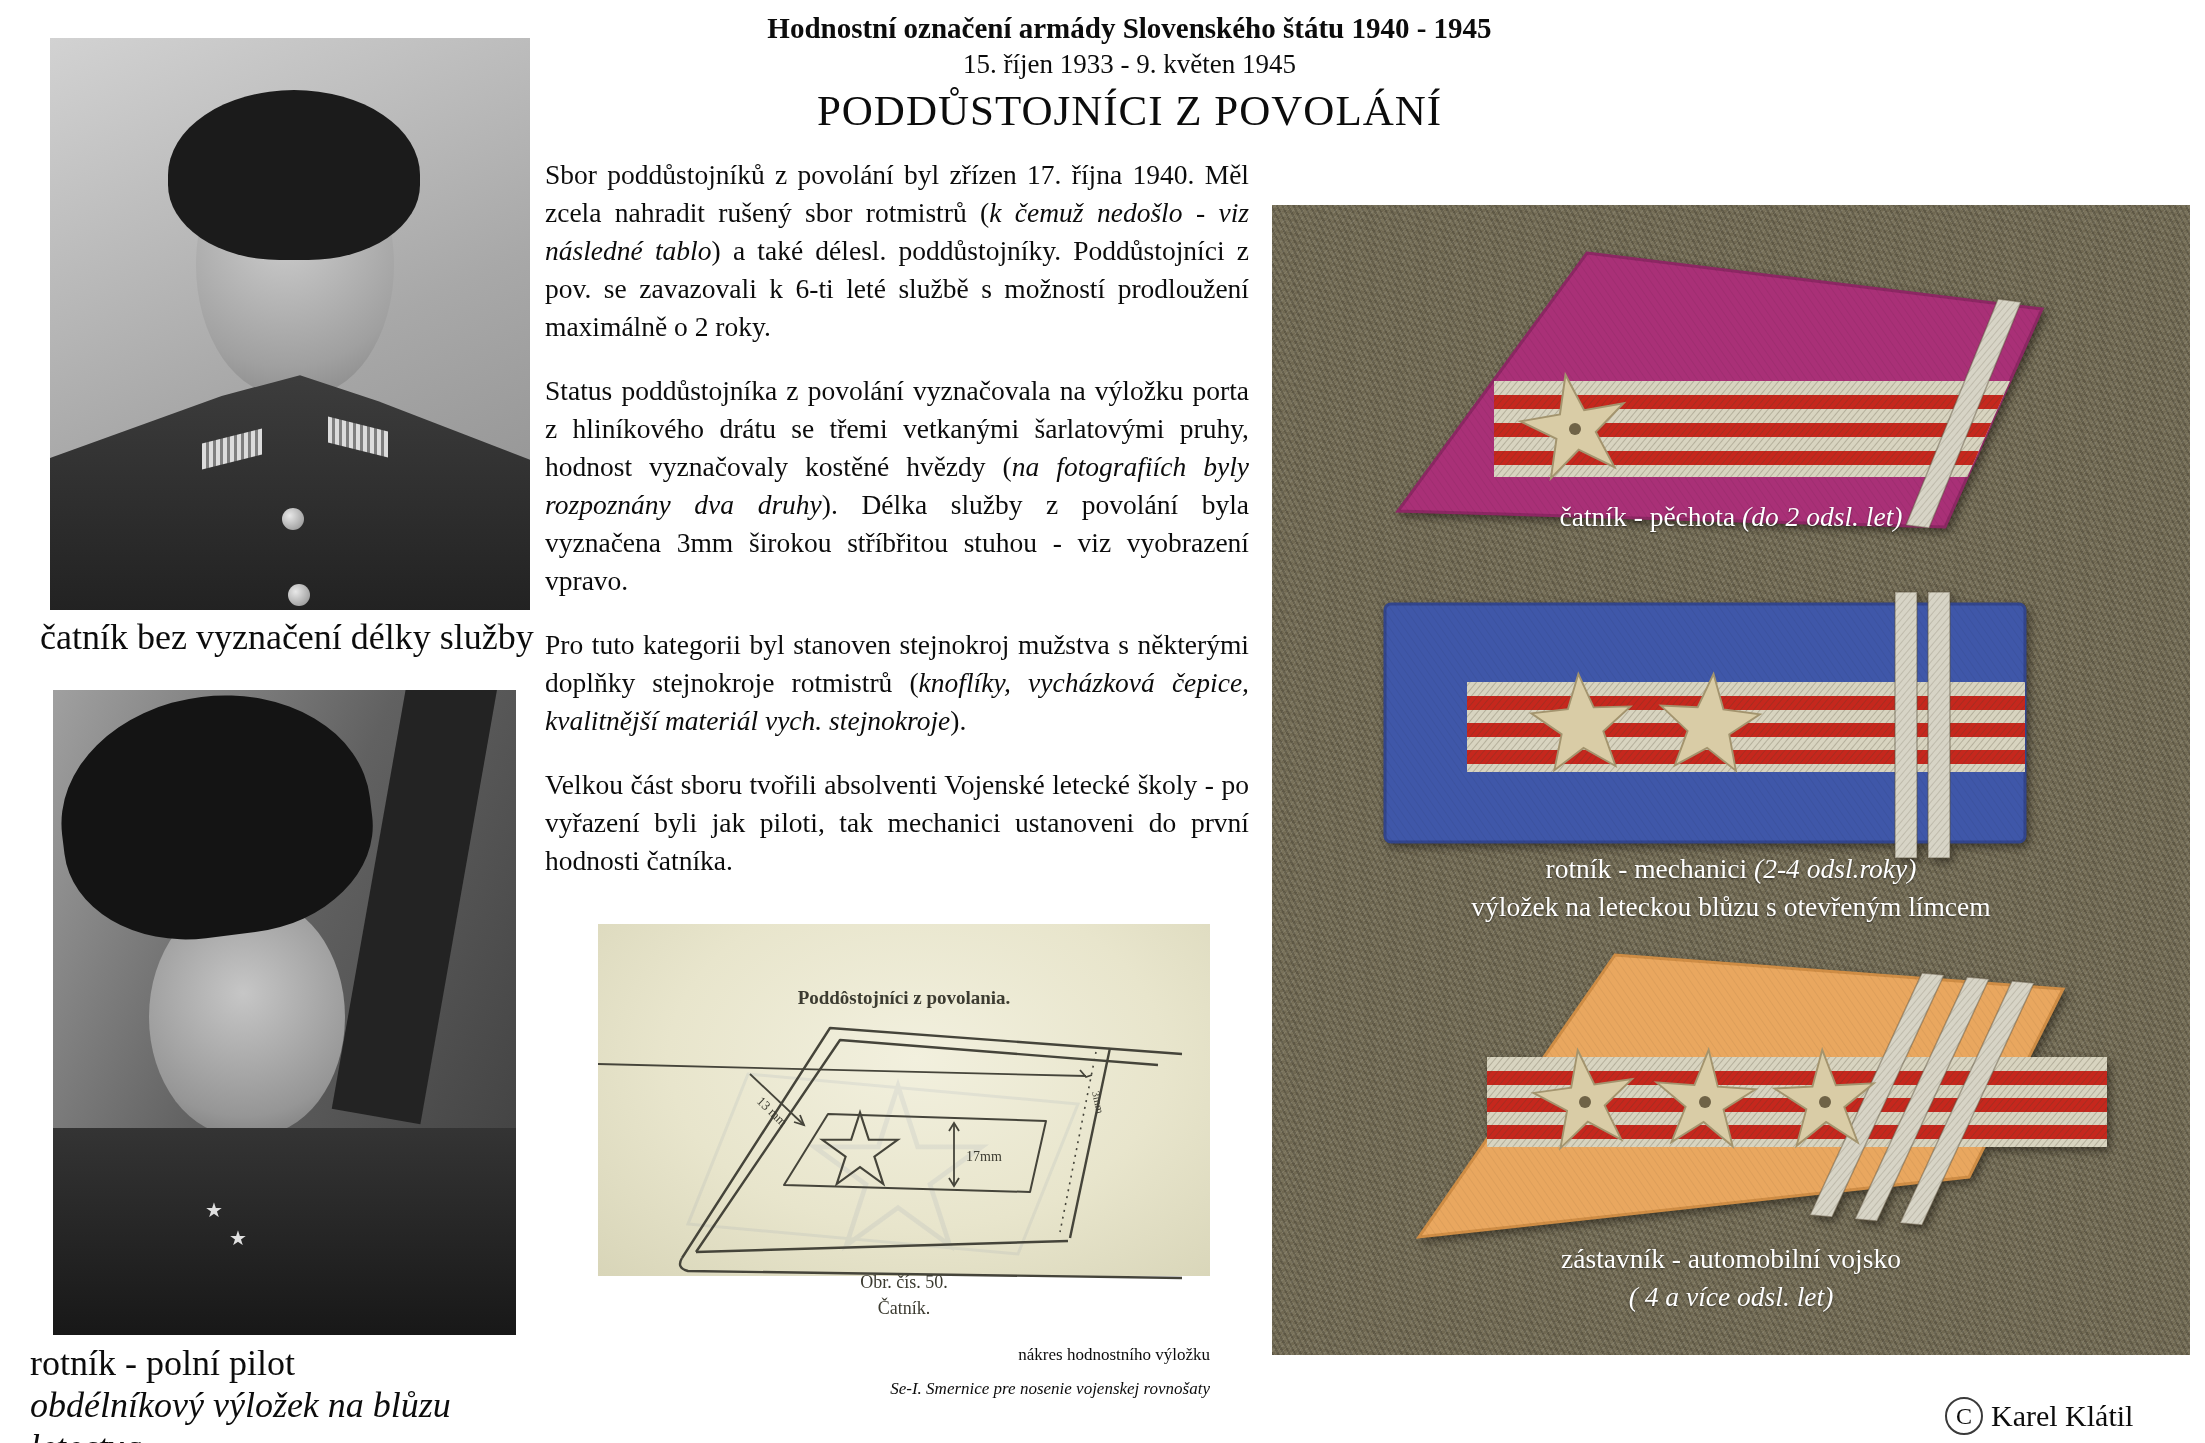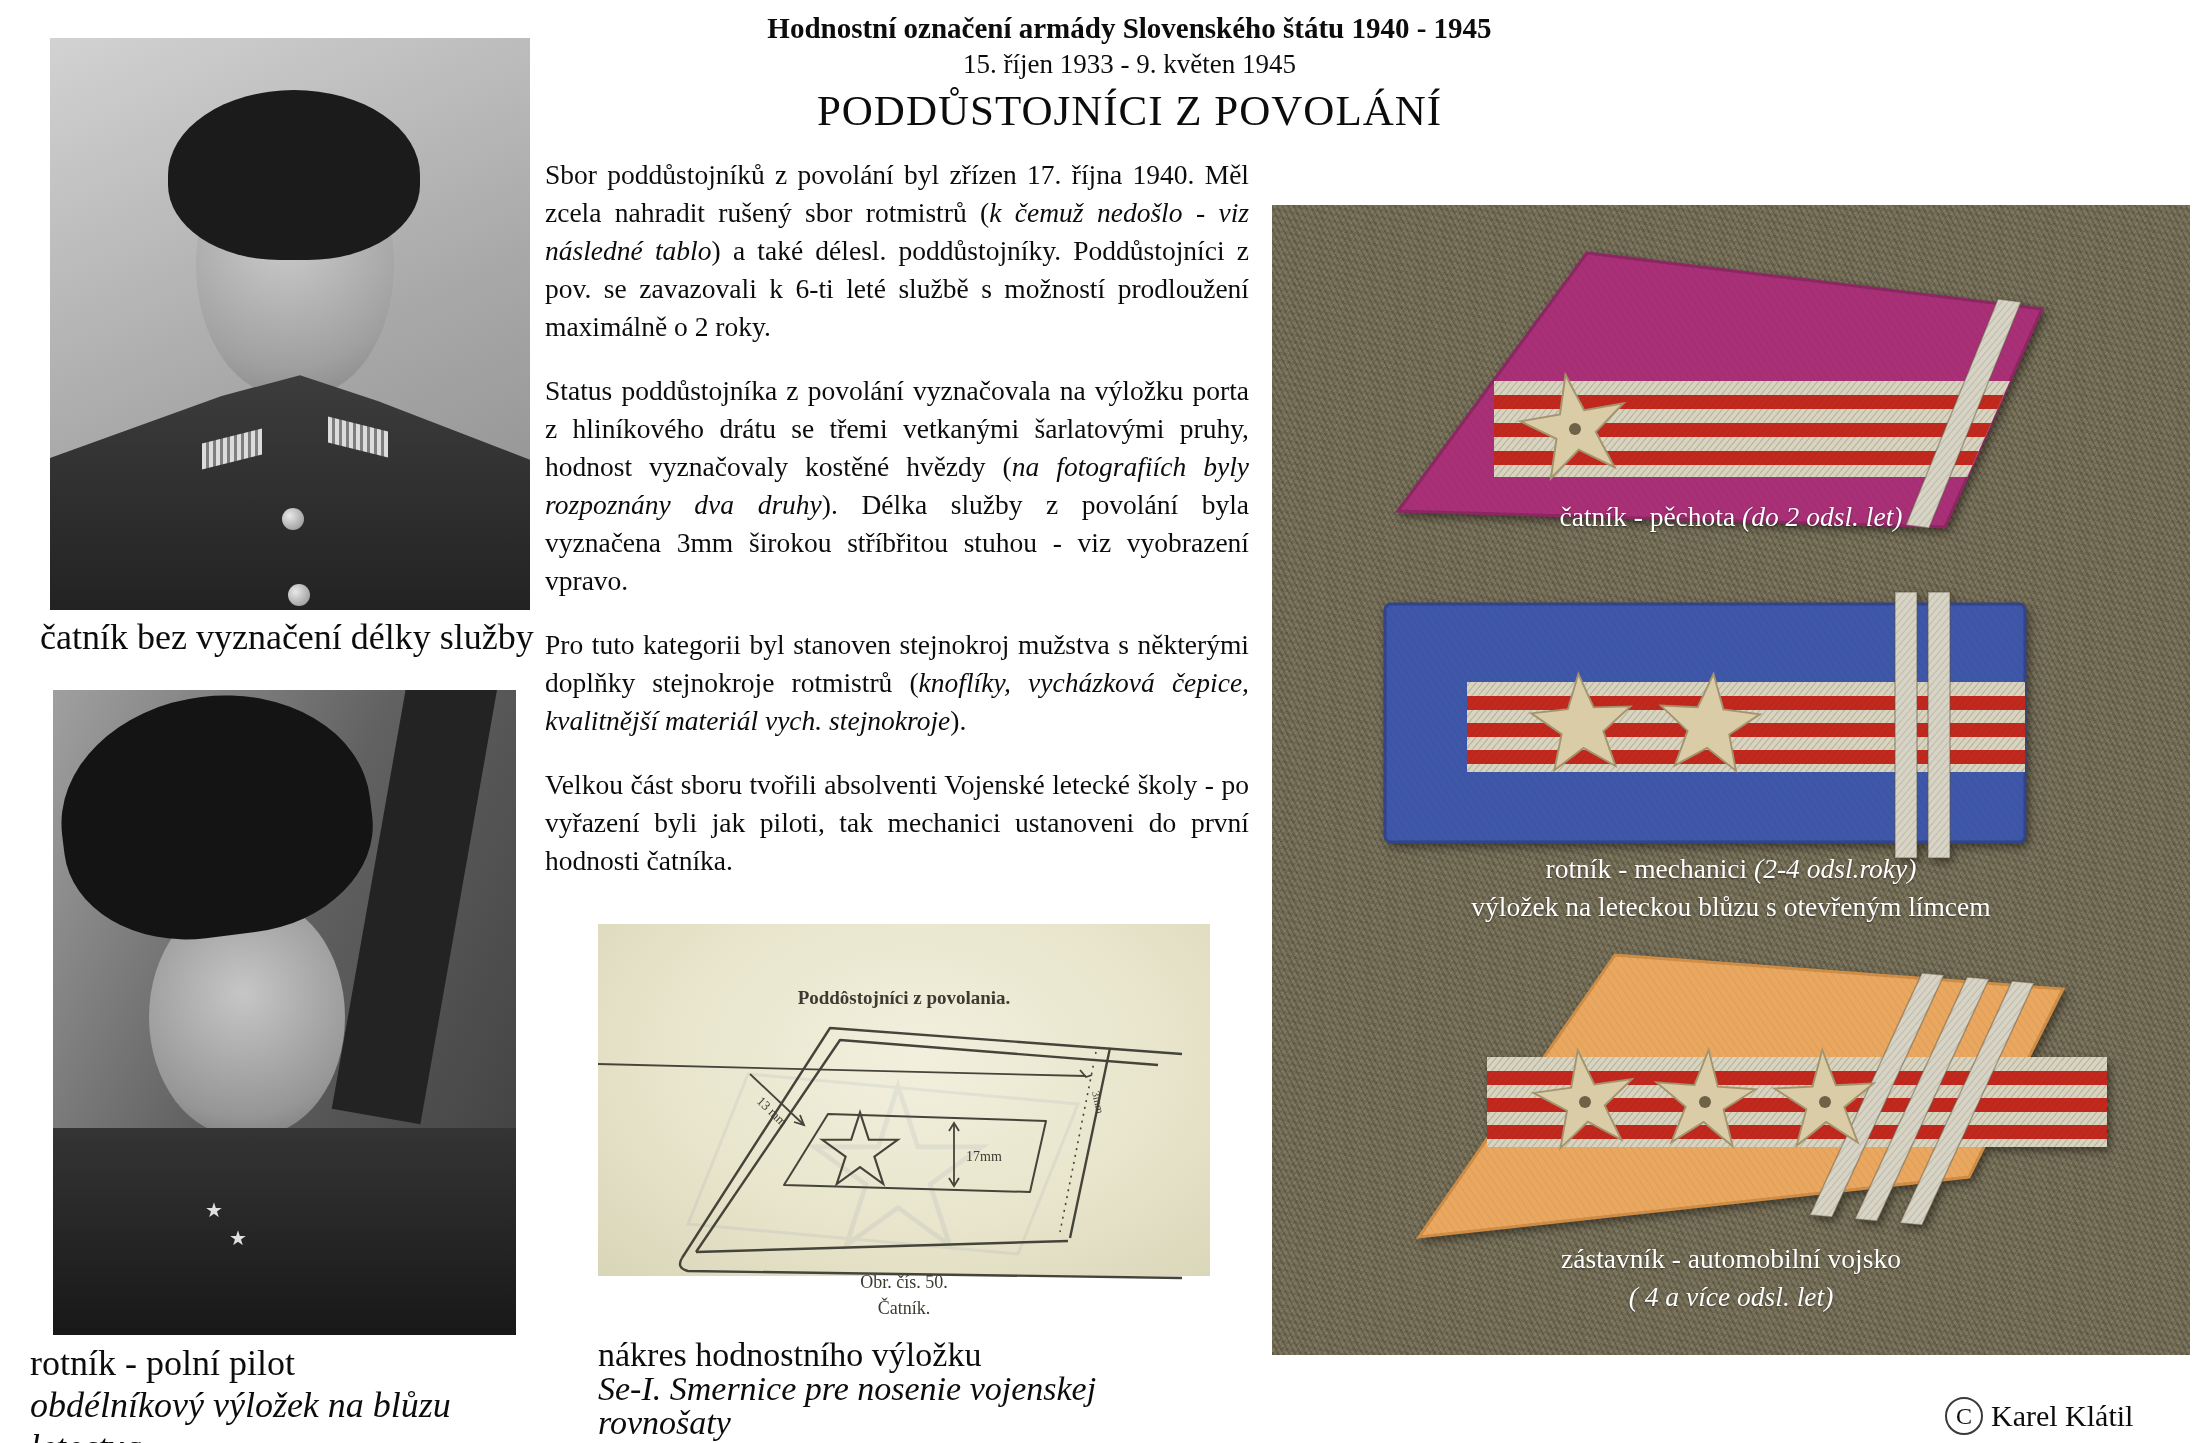--- a/index.html
+++ b/index.html
@@ -30,21 +30,21 @@
   .ph2-frame{left:318px;top:-30px;width:90px;height:460px;background:#232323;transform:rotate(10deg);}
   .ph2-bottom{left:-10px;top:438px;width:490px;height:220px;background:linear-gradient(180deg,#343434,#161616);}
   .ph2-star{color:#e0e0e0;font-size:20px;line-height:20px;}
   .ph-caption{position:absolute;text-align:left;font-size:36px;}
   
   .copy{position:absolute;left:545px;top:156px;width:704px;}
   .copy p{margin:0 0 26px 0;font-size:27.5px;line-height:38px;text-align:justify;}
   
   .drawing{position:absolute;left:598px;top:924px;width:612px;height:352px;
            background:radial-gradient(ellipse at 52% 38%,#f2f0de 0%,#e8e5cc 55%,#d8d5b8 100%);}
-  .draw-cap{position:absolute;left:598px;top:1338px;width:612px;text-align:left;font-size:34px;line-height:34px;}
+  .draw-cap{position:absolute;left:598px;top:1338px;width:612px;text-align:right;font-size:17px;line-height:34px;}
   
   .panel{position:absolute;left:1272px;top:205px;width:918px;height:1150px;background-color:#79725b;
          background-image:
            repeating-linear-gradient(63deg,rgba(0,0,0,.16) 0 2px,transparent 2px 5px),
            repeating-linear-gradient(-48deg,rgba(255,255,255,.07) 0 1px,transparent 1px 4px),
            repeating-linear-gradient(12deg,rgba(55,45,25,.14) 0 3px,transparent 3px 7px);}
   .patch{position:absolute;filter:drop-shadow(3px 4px 4px rgba(15,12,6,.5));}
   .p-cap{position:absolute;left:0;width:100%;text-align:center;color:#ffffff;font-size:27.5px;
          text-shadow:0 1px 2px rgba(0,0,0,.5);}
   

